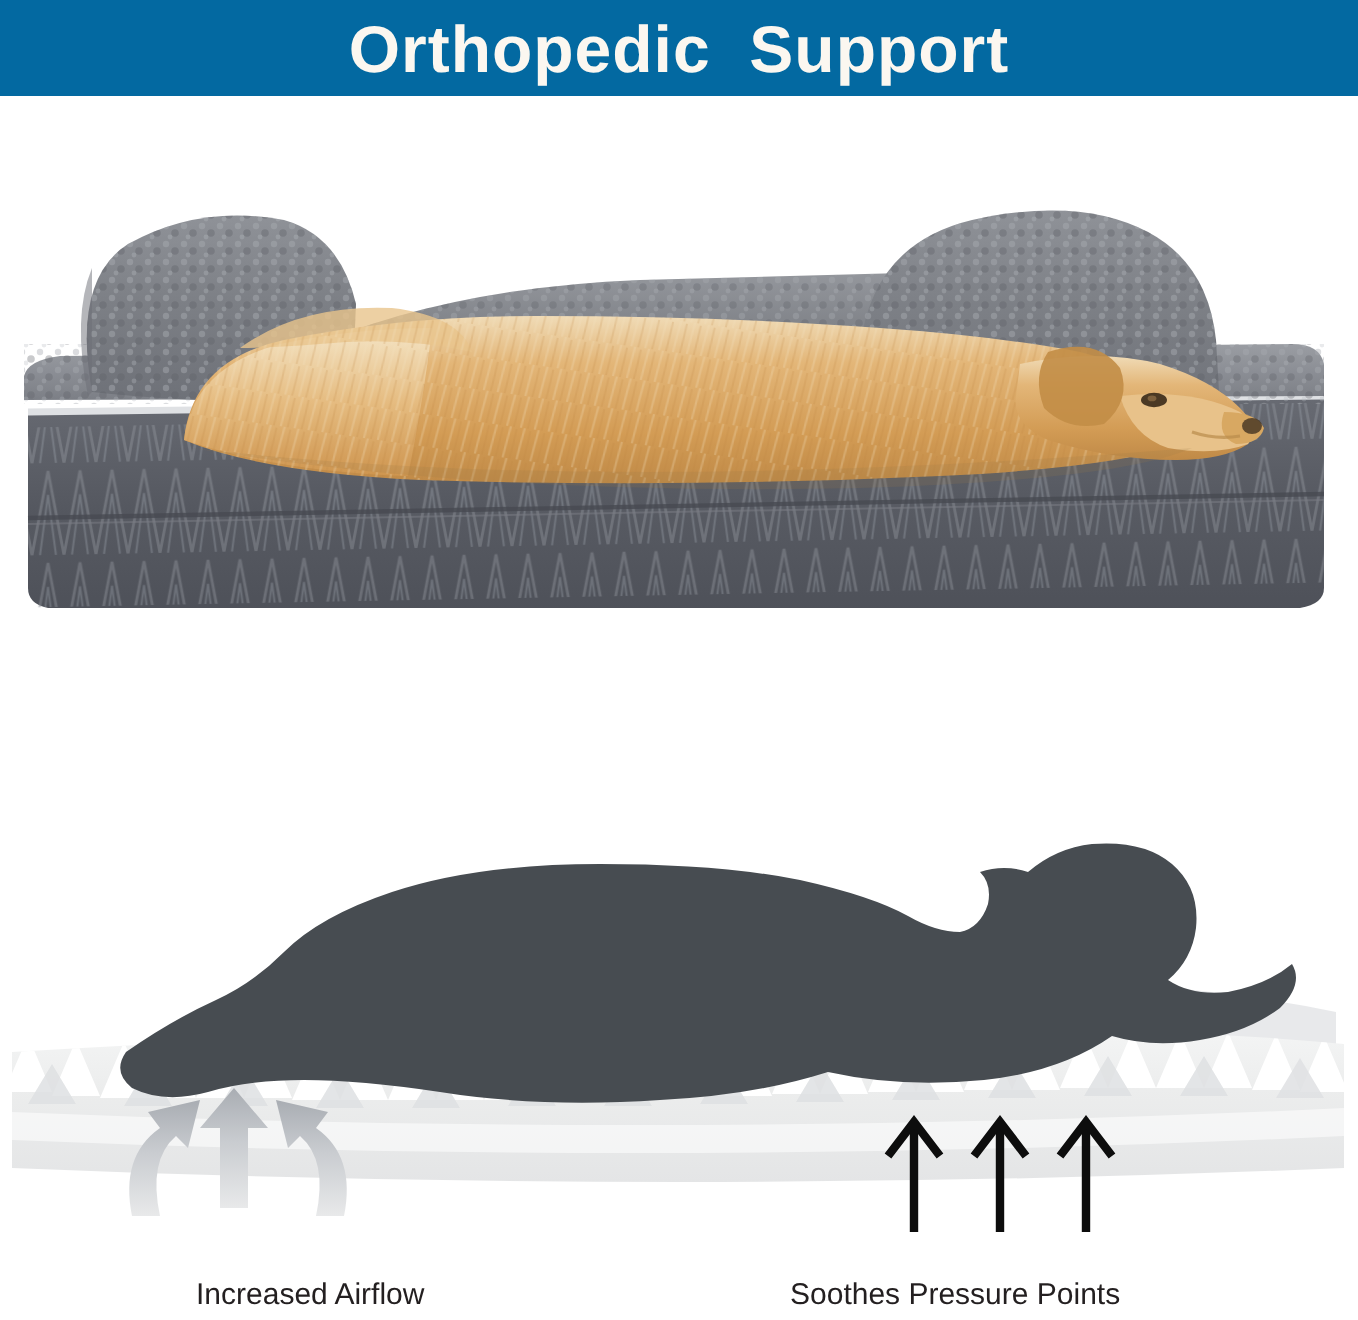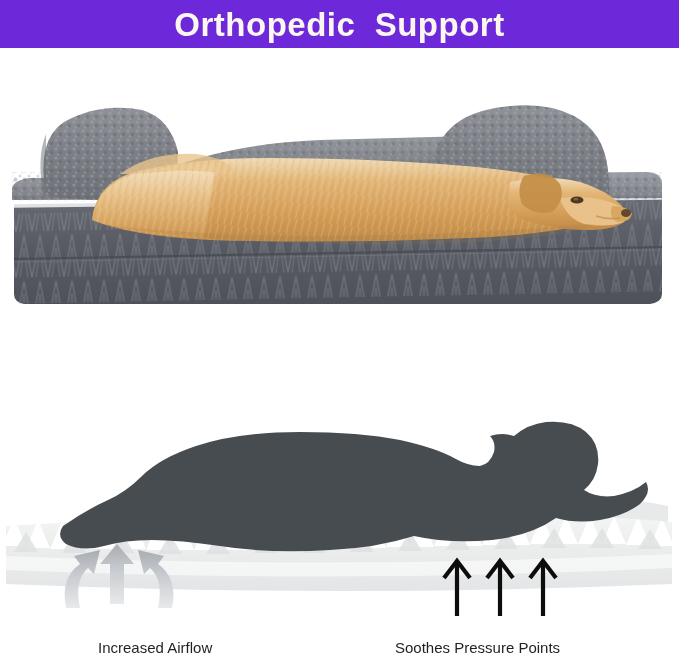--- a/index.html
+++ b/index.html
@@ -8,21 +8,21 @@
     background:#ffffff;
     font-family:"Liberation Sans", sans-serif;
     overflow:hidden;
     position:relative;
   }
   #page{position:relative;width:679px;height:660px;overflow:hidden;background:#fff;}
 
   
   .header-band{
     position:absolute;left:0;top:0;width:679px;height:48px;
-    background:#6d28d9;
+    background:#0369a1;
     display:flex;align-items:center;justify-content:center;
   }
   .header-title{
     color:#fbf7f0;
     font-size:33px;
     font-weight:bold;
     letter-spacing:0.5px;
     white-space:pre;
     line-height:1;
     font-family:"Liberation Sans", sans-serif;

